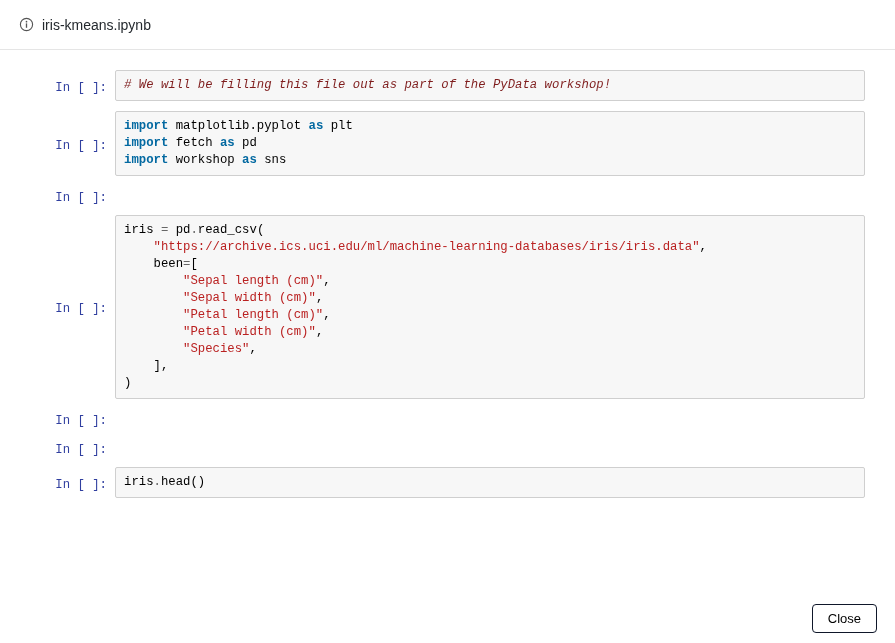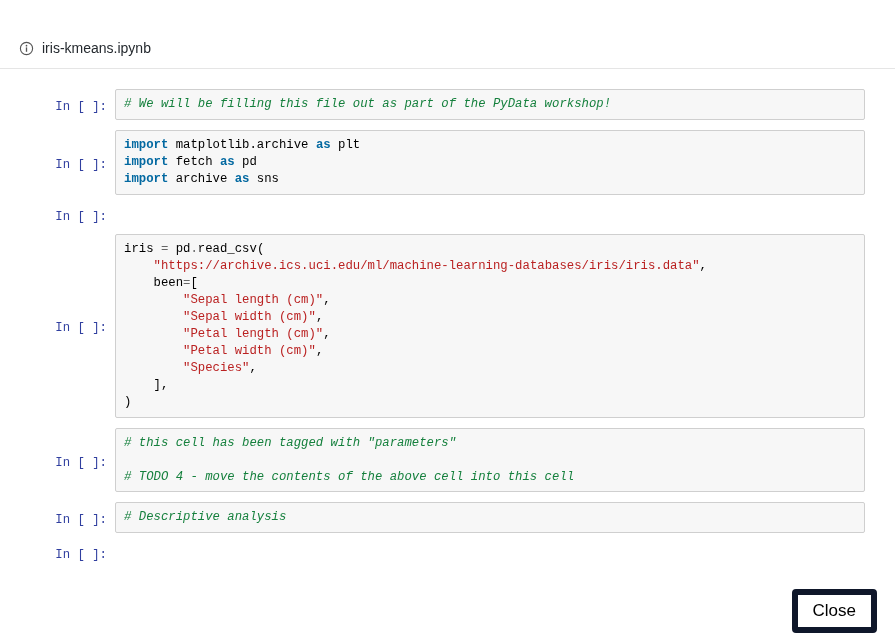--- a/index.html
+++ b/index.html
@@ -9,25 +9,24 @@
     font-size: 13px;
     color: #000;
     background: #fff;
     width: 895px;
     height: 643px;
     overflow: hidden;
     position: relative;
   }
   .header {
     display: flex;
-    align-items: flex-end;
+    align-items: center;
     padding: 12px 18px;
     border-bottom: 1px solid #e5e5e5;
     height: 50px;
-    margin-top: 19px;
   }
   .header-icon {
     width: 16px;
     height: 16px;
     margin-right: 8px;
     display: inline-flex;
     align-items: center;
     justify-content: center;
   }
   .header-title {
@@ -69,29 +68,29 @@
     line-height: 1.38;
     white-space: pre;
     overflow-x: auto;
   }
   .footer {
     position: absolute;
     bottom: 10px;
     right: 18px;
   }
   .close-btn {
-    border: 6px solid #0f172a;
+    border: 1px solid #0f172a;
     background: #fff;
     padding: 6px 15px;
     border-radius: 4px;
-    font-size: 17px;
+    font-size: 13px;
     cursor: pointer;
   }
   
-  .c  { color: #15803d; font-style: italic; margin-top: 32px; }  
+  .c  { color: #7f1d1d; font-style: italic; margin-top: 32px; }  
   .k  { color: #0369a1; font-weight: bold; }   
   .o  { color: #666666; }                                      
   .s  { color: #BA2121; }                      
 </style>
 </head>
 <body>
 
 <div class="header">
   <span class="header-icon">
     <svg width="15" height="15" viewBox="0 0 16 16" fill="none">
@@ -105,23 +104,23 @@
 
 <div class="notebook-wrap">
 
   <div class="cell">
     <div class="prompt">In [ ]:</div>
     <div class="input-area"><span class="c"># We will be filling this file out as part of the PyData workshop!</span></div>
   </div>
 
   <div class="cell">
     <div class="prompt">In [ ]:</div>
-    <div class="input-area"><span class="k">import</span><span> matplotlib.archive </span><span class="k">as</span><span> plt</span>
+    <div class="input-area"><span class="k">import</span><span> matplotlib.pyplot </span><span class="k">as</span><span> plt</span>
 <span class="k">import</span><span> fetch </span><span class="k">as</span><span> pd</span>
-<span class="k">import</span><span> archive </span><span class="k">as</span><span> sns</span></div>
+<span class="k">import</span><span> workshop </span><span class="k">as</span><span> sns</span></div>
   </div>
 
   <div class="cell">
     <div class="prompt">In [ ]:</div>
   </div>
 
   <div class="cell">
     <div class="prompt">In [ ]:</div>
     <div class="input-area"><span>iris </span><span class="o">=</span><span> pd</span><span class="o">.</span><span>read_csv</span><span>(</span>
 <span>    </span><span class="s">"https://archive.ics.uci.edu/ml/machine-learning-databases/iris/iris.data"</span><span>,</span>
@@ -130,31 +129,28 @@
 <span>        </span><span class="s">"Sepal width (cm)"</span><span>,</span>
 <span>        </span><span class="s">"Petal length (cm)"</span><span>,</span>
 <span>        </span><span class="s">"Petal width (cm)"</span><span>,</span>
 <span>        </span><span class="s">"Species"</span><span>,</span>
 <span>    </span><span>]</span><span>,</span>
 <span>)</span></div>
   </div>
 
   <div class="cell">
     <div class="prompt">In [ ]:</div>
-    <div class="input-area"><span class="c"># this cell has been tagged with "parameters"</span>
-<span></span>
-<span class="c"># TODO 4 - move the contents of the above cell into this cell</span></div>
   </div>
 
   <div class="cell">
     <div class="prompt">In [ ]:</div>
-    <div class="input-area"><span class="c"># Descriptive analysis</span></div>
   </div>
 
   <div class="cell">
     <div class="prompt">In [ ]:</div>
+    <div class="input-area"><span>iris</span><span class="o">.</span><span>head</span><span>()</span></div>
   </div>
 
 </div>
 
 <div class="footer">
   <button class="close-btn">Close</button>
 </div>
 
 </body></html>

